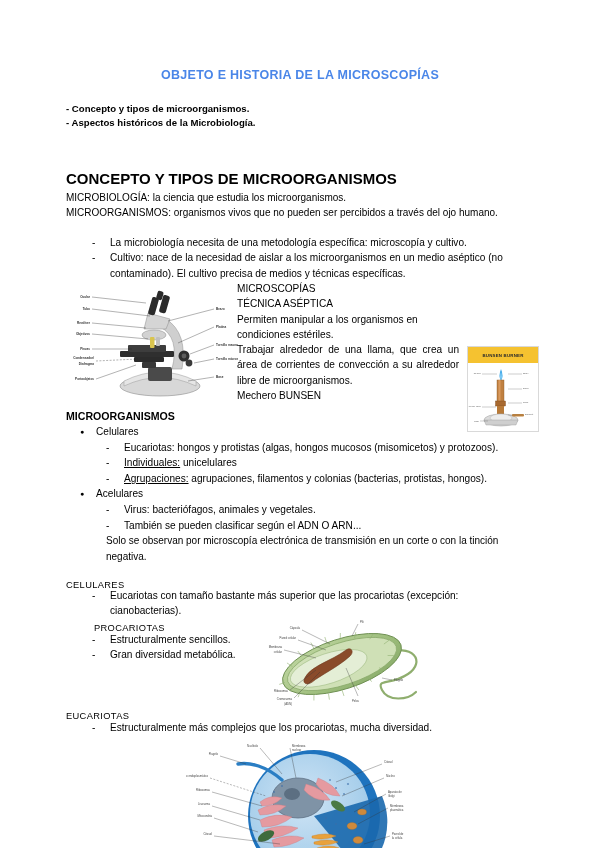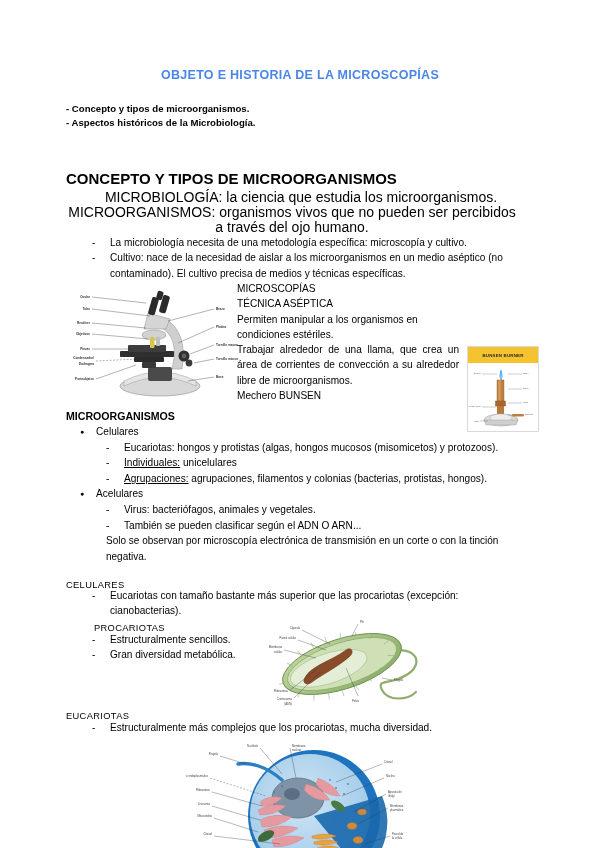--- a/index.html
+++ b/index.html
@@ -69,24 +69,23 @@
     color: #000;
     white-space: nowrap;
   }
   #h-celulares { left: 66px; top: 580px; }
   #h-procariotas { left: 66px; top: 623px; padding-left: 28px; }
   #h-eucariotas { left: 66px; top: 711px; }
 
   
   .body-para {
     position: absolute;
-    font-size: 14px;
+    font-size: 10px;
     line-height: 15.4px;
     color: #000;
-    text-align: center;
   }
   #p-microbiologia { left: 66px; top: 190px; width: 470px; }
   #p-microorganismos { left: 66px; top: 205px; width: 452px; }
 
   
   .dash-list {
     position: absolute;
     margin: 0;
     padding: 0;
     list-style: none;

